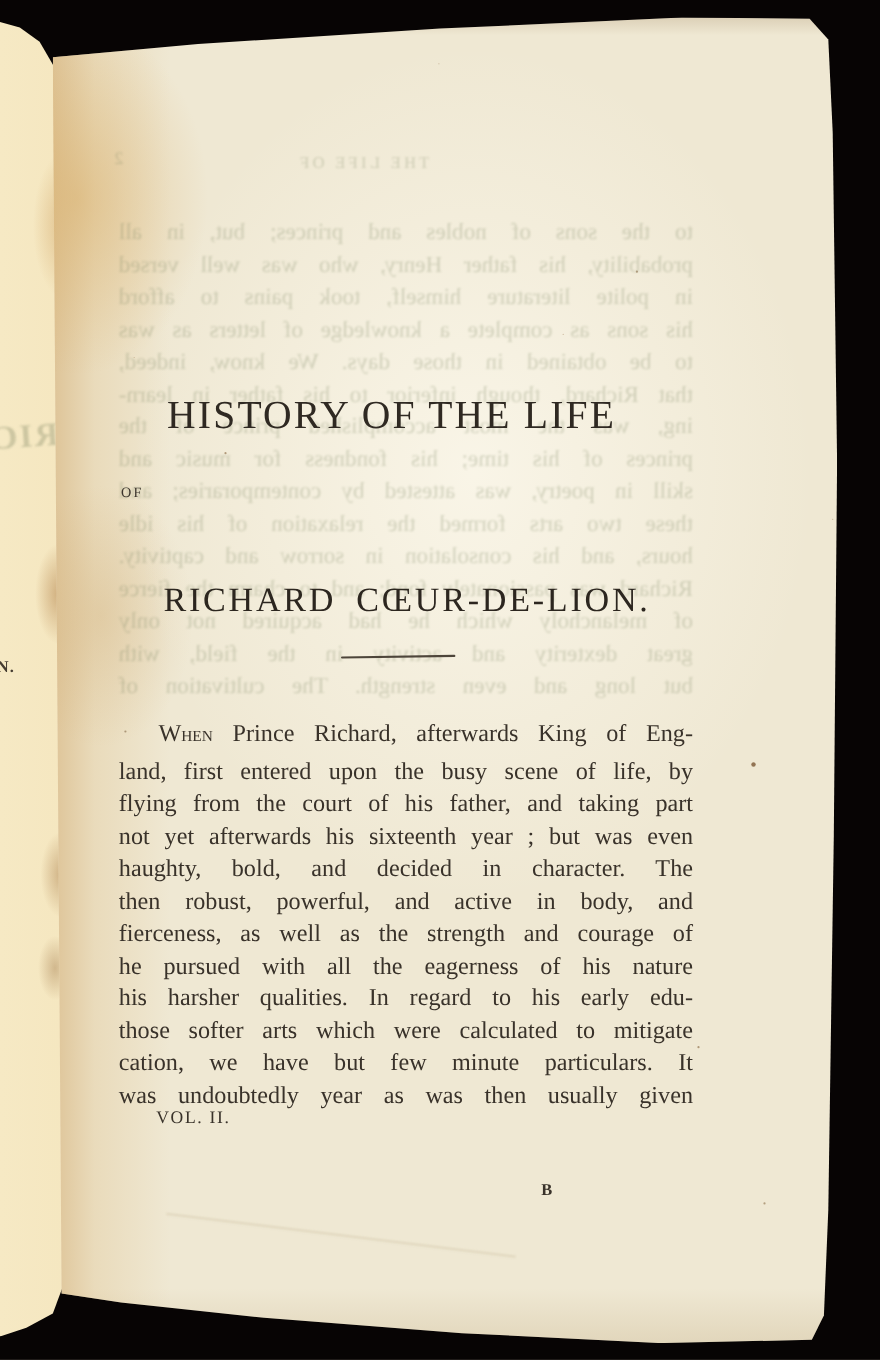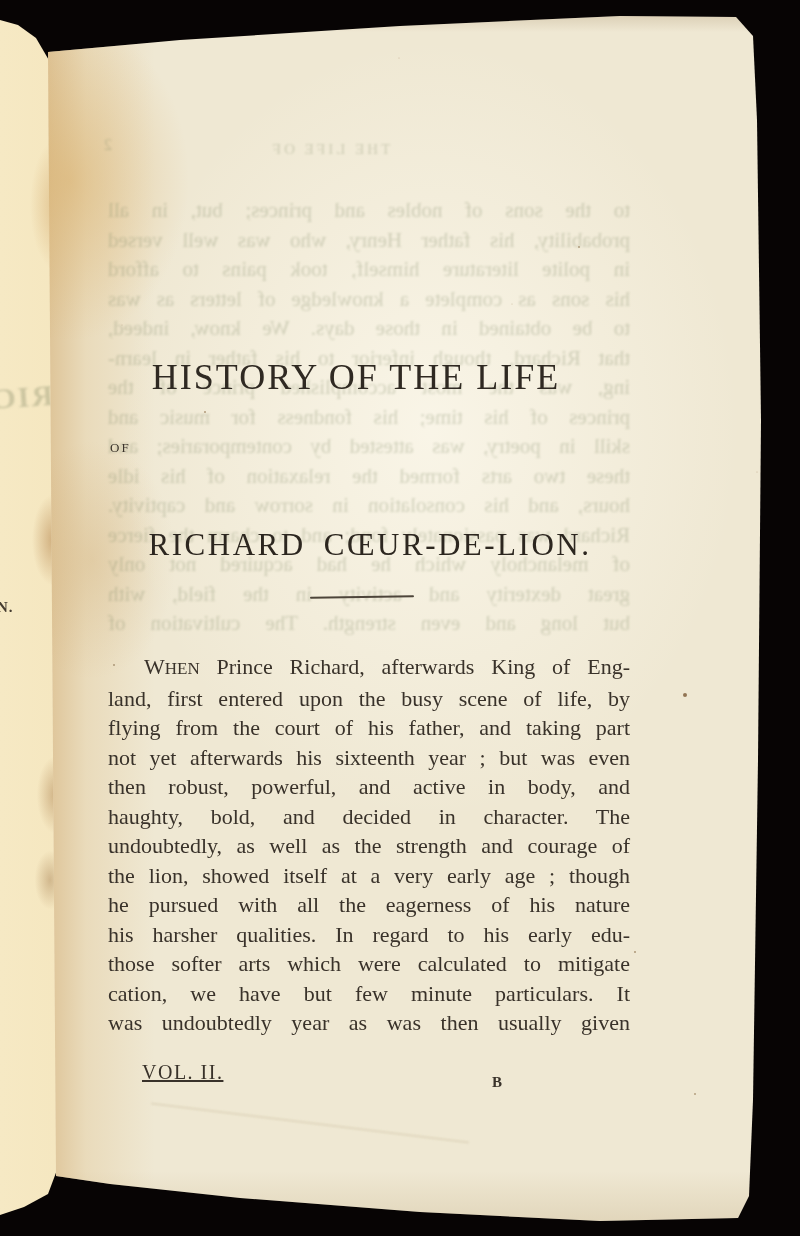--- a/index.html
+++ b/index.html
@@ -70,23 +70,23 @@
     background:#4d453a;border-radius:1px;transform:rotate(-0.8deg);
   }
   
   .body-block{
     position:absolute;left:108px;top:652px;width:522px;
     font-size:22px;line-height:29.5px;color:#39322a;word-spacing:1.5px;
   }
   .bline{text-align:justify;text-align-last:justify;}
   .bline.first{padding-left:36px;}
   .lead-cap{font-size:22px;}
-  .lead-small{font-size:17px;}
+  .lead-small{font-size:14px;}
   .footer-vol{
-    position:absolute;left:142px;top:1061px;font-size:20px;letter-spacing:1.5px;color:#39322a;text-decoration:underline;
+    position:absolute;left:142px;top:1008px;font-size:16px;letter-spacing:1.5px;color:#39322a;
   }
   .footer-sig{
     position:absolute;left:492px;top:1074px;font-size:15px;font-weight:700;color:#39322a;
   }
   
   .specks{
     position:absolute;left:683px;top:693px;width:4px;height:4px;border-radius:50%;
     background:rgba(115,78,40,.75);
     box-shadow:
       -106px -448px 0 -1px rgba(120,85,45,.5),
@@ -138,24 +138,23 @@
     <div class="heading-title">HISTORY OF THE LIFE</div>
     <div class="heading-of">OF</div>
     <div class="heading-name">RICHARD CŒUR-DE-LION.</div>
     <div class="heading-rule"></div>
 
     <div class="body-block">
       <div class="bline first"><span class="lead-cap">W</span><span class="lead-small">HEN</span> <span>Prince Richard, afterwards King of Eng-</span></div>
       <div class="bline">land, first entered upon the busy scene of life, by</div>
       <div class="bline">flying from the court of his father, and taking part</div>
       <div class="bline">not yet afterwards his sixteenth year ; but was even</div>
+      <div class="bline">haughty, bold, and decided in character.  The</div>
       <div class="bline">then robust, powerful, and active in body, and</div>
-      <div class="bline">haughty, bold, and decided in character.  The</div>
-      <div class="bline">undoubtedly, as well as the strength and courage of</div>
-      <div class="bline">the lion, showed itself at a very early age ; though</div>
+      <div class="bline">fierceness, as well as the strength and courage of</div>
       <div class="bline">he pursued with all the eagerness of his nature</div>
       <div class="bline">his harsher qualities.  In regard to his early edu-</div>
       <div class="bline">those softer arts which were calculated to mitigate</div>
       <div class="bline">cation, we have but few minute particulars.  It</div>
       <div class="bline">was undoubtedly year as was then usually given</div>
     </div>
 
     <div class="footer-vol">VOL. II.</div>
     <div class="footer-sig">B</div>
 

